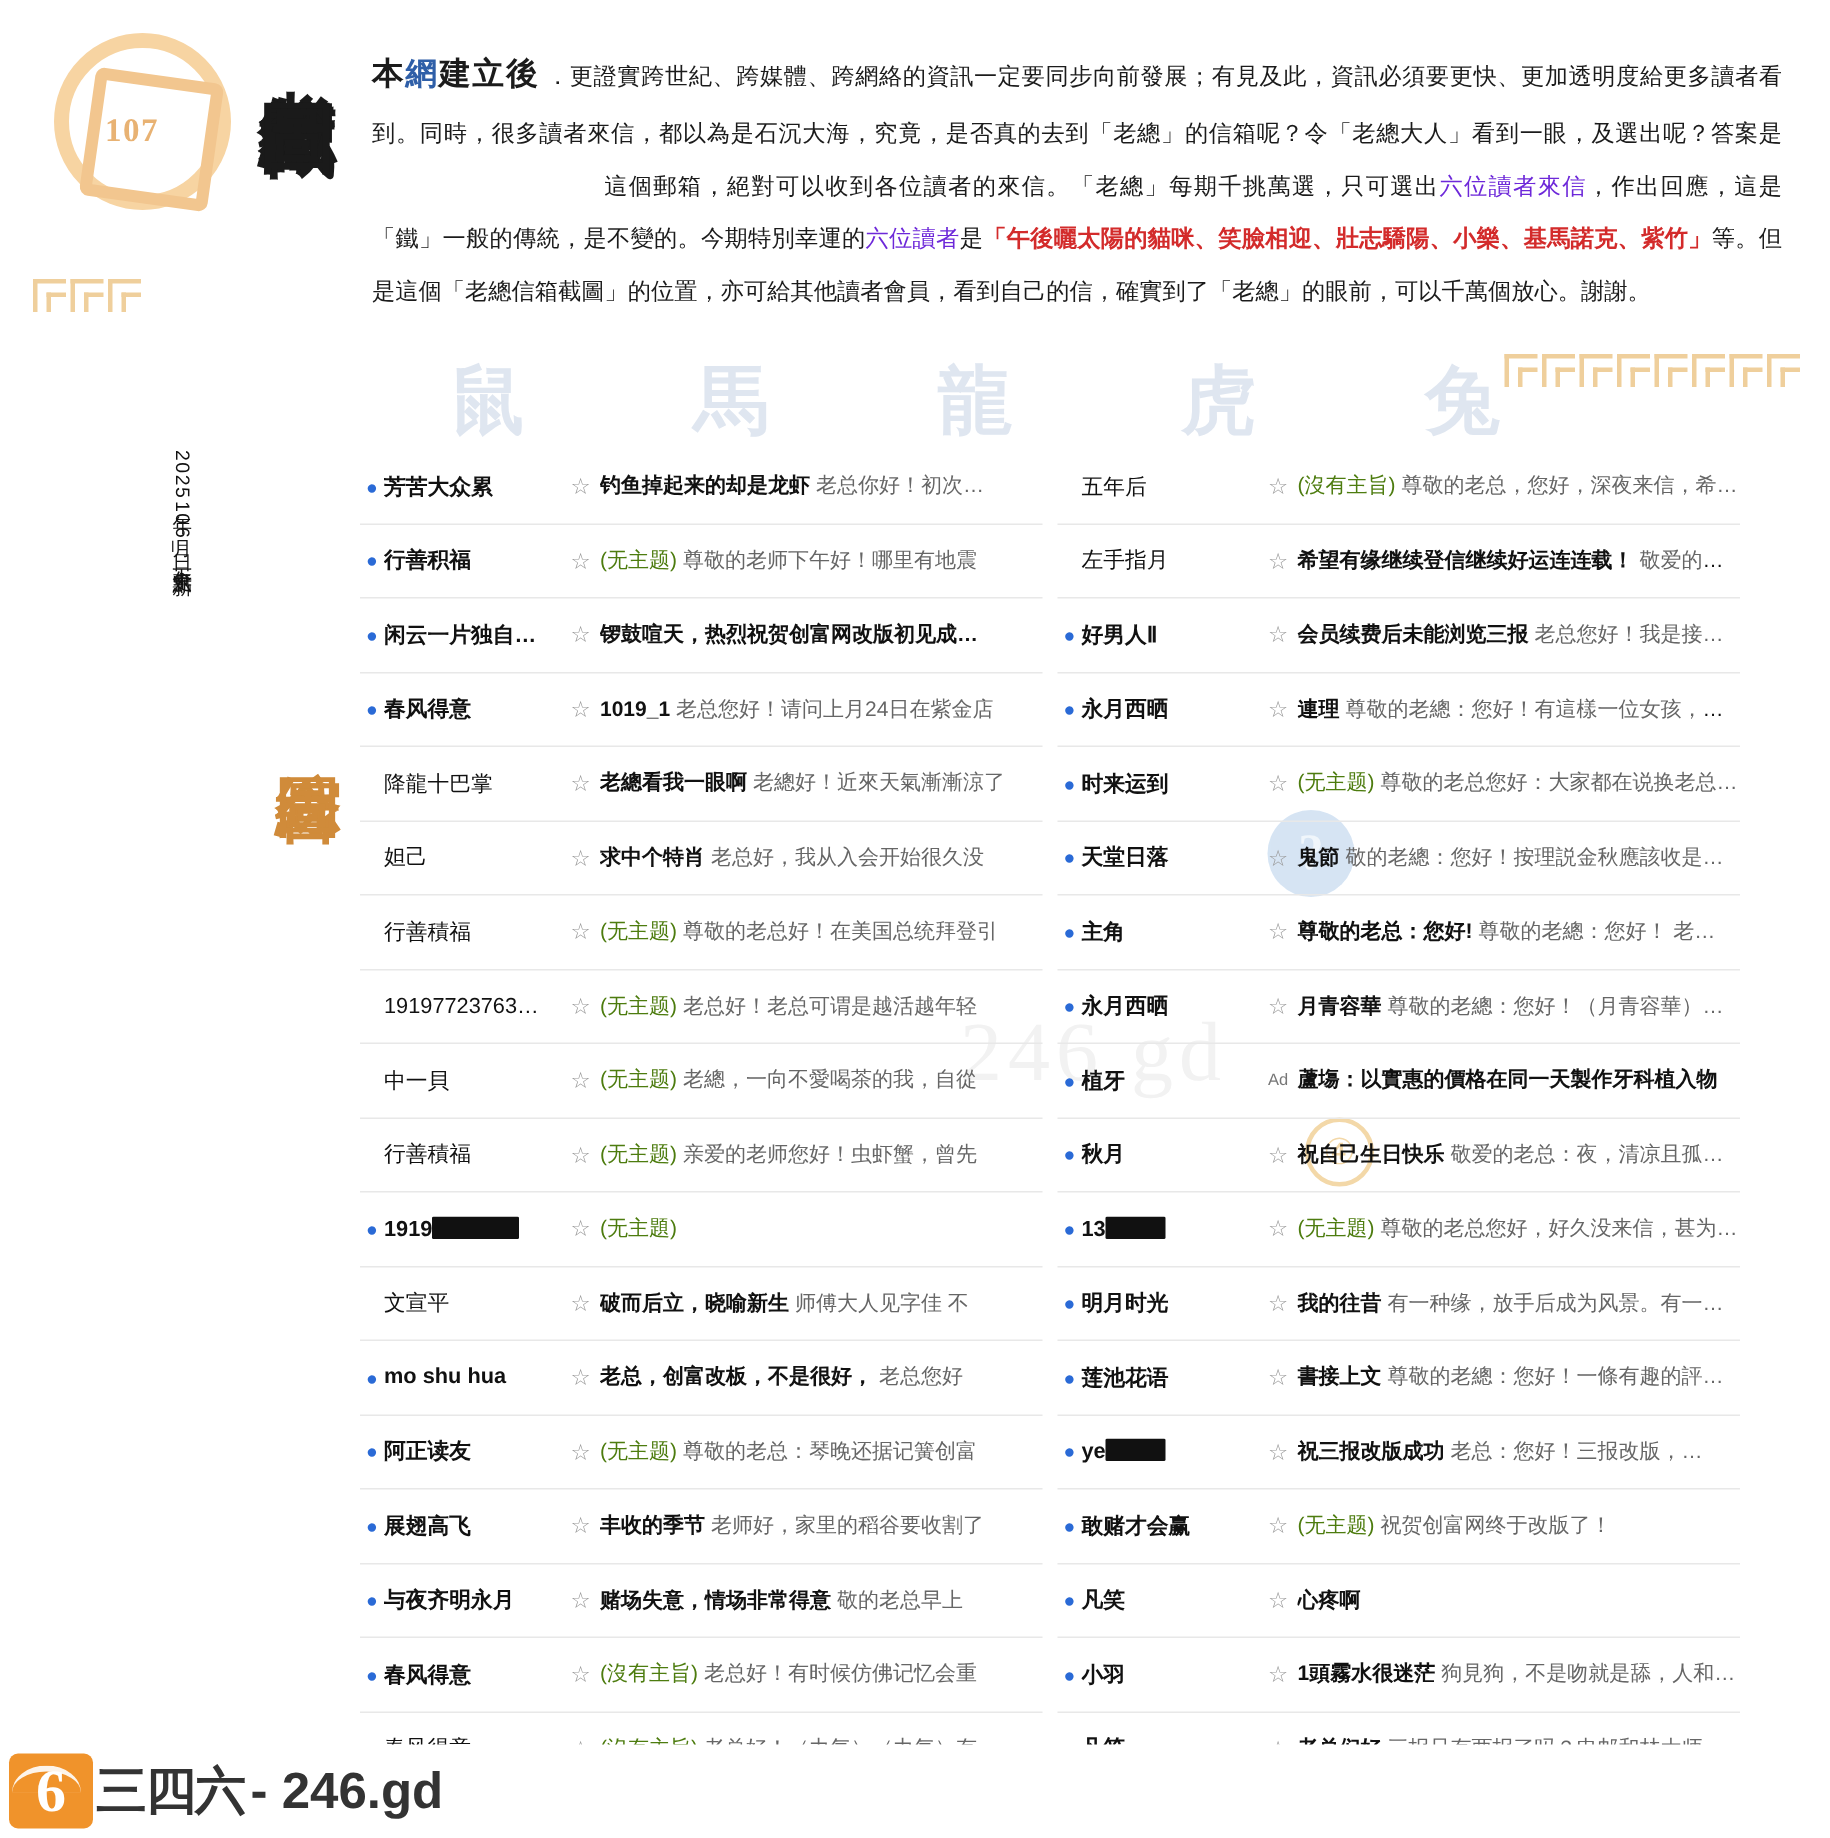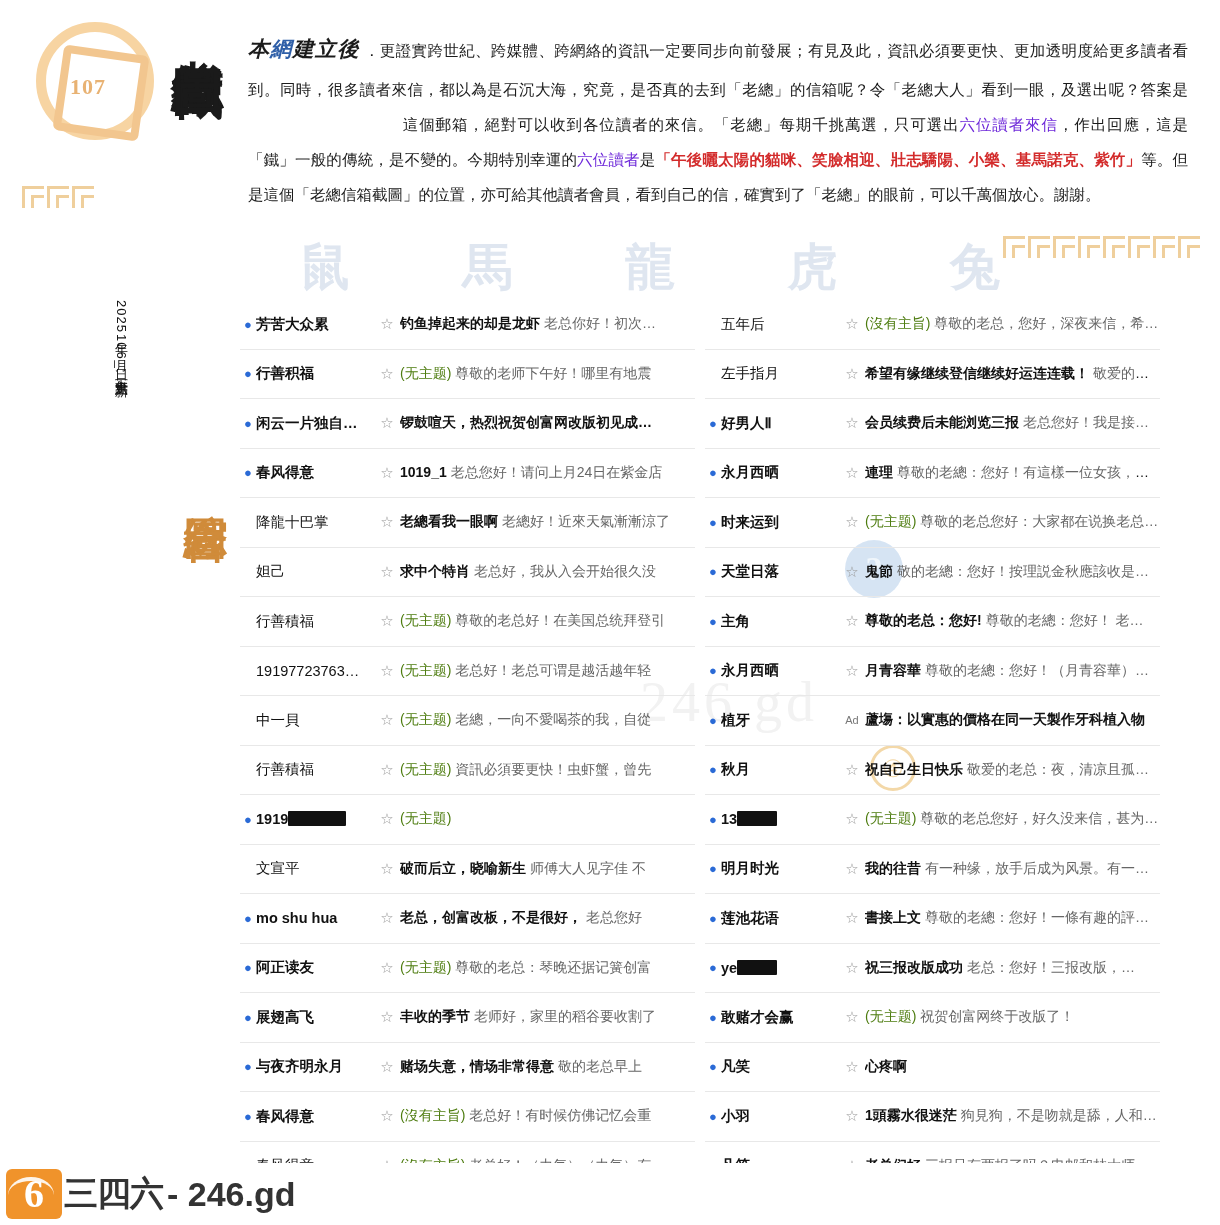--- a/index.html
+++ b/index.html
@@ -54,21 +54,21 @@
     white-space:nowrap;
   }
 
   
   .article {
     position:absolute; left:248px; top:26px; width:940px;
     font-family:"Liberation Serif", serif;
     font-size:15.5px; line-height:2.25; color:#1b1b1b;
     text-align:justify;
   }
-  .article .lead { font-size:21px; font-weight:bold; letter-spacing:1px;font-style:italic; }
+  .article .lead { font-size:21px; font-weight:bold; letter-spacing:1px; }
   .article .lead .blue { color:#2f5fa8; }
   .article .pink { color:#6d28d9; }
   .article .red { color:#d32b2b; font-weight:bold; }
   .article .gap { display:inline-block; width:150px; }
 
   
   .watermark {
     position:absolute; left:300px; top:232px; width:700px; height:70px;
     display:flex; justify-content:space-between; align-items:center;
     font-family:"Liberation Serif", serif;
@@ -273,21 +273,21 @@
       <div class="row">
         <span class="dot off">●</span>
         <span class="sender">中一貝</span>
         <span class="star">☆</span>
         <span class="subject"><span class="plain">(无主题)</span><span class="snip">老總，一向不愛喝茶的我，自從</span></span>
       </div>
       <div class="row">
         <span class="dot off">●</span>
         <span class="sender">行善積福</span>
         <span class="star">☆</span>
-        <span class="subject"><span class="plain">(无主题)</span><span class="snip">資訊必須要更快！虫虾蟹，曾先</span></span>
+        <span class="subject"><span class="plain">(无主题)</span><span class="snip">亲爱的老师您好！虫虾蟹，曾先</span></span>
       </div>
       <div class="row">
         <span class="dot">●</span>
         <span class="sender bold">1919<span class="redacted w1"></span></span>
         <span class="star">☆</span>
         <span class="subject"><span class="plain">(无主題)</span></span>
       </div>
       <div class="row">
         <span class="dot off">●</span>
         <span class="sender">文宣平</span>

